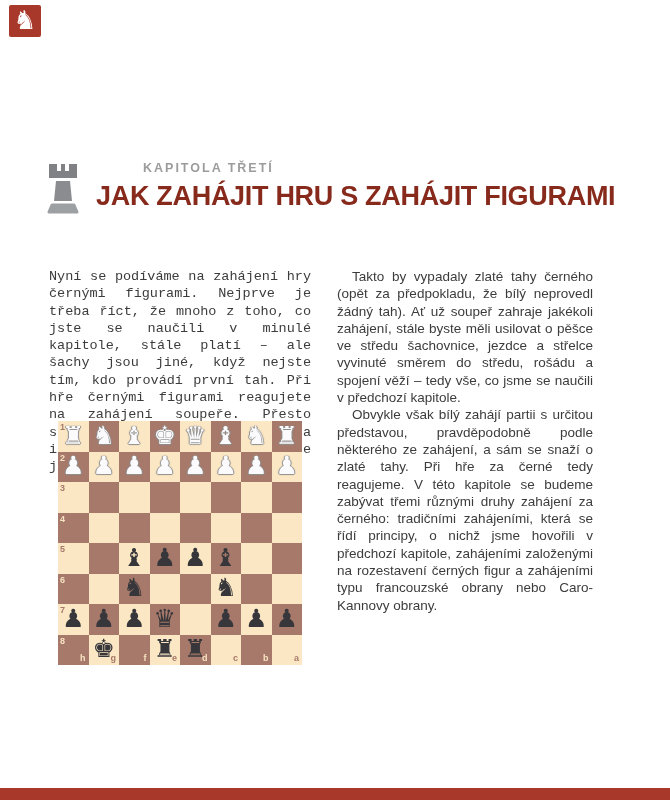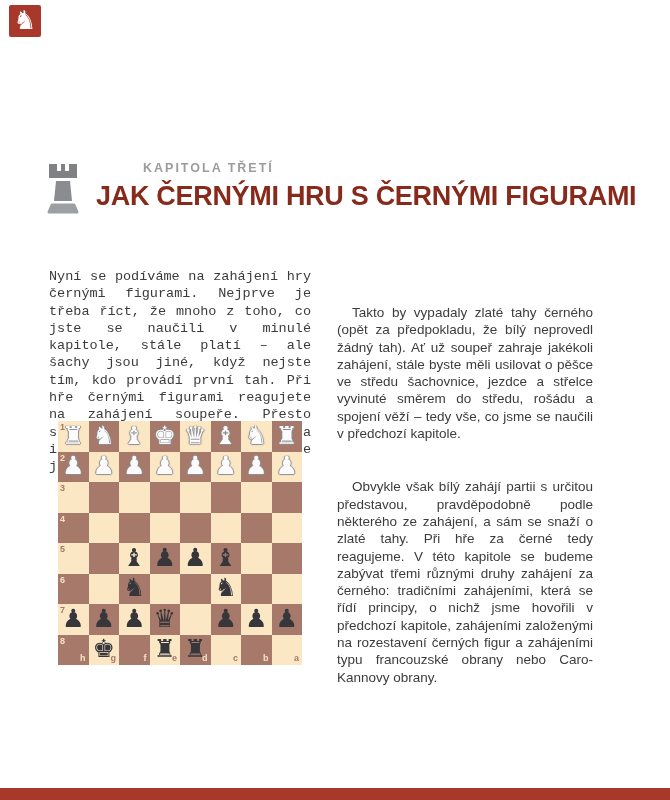--- a/index.html
+++ b/index.html
@@ -46,21 +46,21 @@
   
   .col { position: absolute; top: 268px; }
   .col p {
     margin: 0;
     font-size: 13.5px; line-height: 17.3px;
     color: #3c3c3c;
     text-align: justify;
   }
   .col-left  { left: 49px;  width: 262px; font-family: Liberation Mono, monospace; }
   .col-right { left: 337px; width: 256px; }
-  .col-right p { text-indent: 15px; margin-top: 36px; }
+  .col-right p { text-indent: 15px; }
 
   
   .board {
     position: absolute; left: 58px; top: 421px;
     width: 244px; height: 244px;
     display: grid;
     grid-template-columns: repeat(8, 30.5px);
     grid-template-rows: repeat(8, 30.5px);
   }
   .cell { position: relative; display: flex; align-items: center; justify-content: center; }
@@ -104,21 +104,21 @@
   <div class="header">
     <span class="rook-wrap">
       <svg width="34" height="54" viewBox="0 0 34 54" xmlns="http://www.w3.org/2000/svg">
         <path d="M3 1 h8 v7 h4 v-7 h4 v7 h4 v-7 h8 v14 h-28 z" fill="#7f8184"></path>
         <path d="M10 18 L24 18 L26 38 L8 38 Z" fill="#8a8c8f"></path>
         <path d="M6 42 L28 42 L31 49 L3 49 Z" fill="#9da0a2" stroke="#9da0a2" stroke-width="3" stroke-linejoin="round"></path>
       </svg>
     </span>
     <div class="header-text">
       <div class="kicker">KAPITOLA TŘETÍ</div>
-      <h1 class="title">JAK ČERNÝMI HRU S ČERNÝMI FIGURAMI</h1>
+      <h1 class="title">JAK ZAHÁJIT HRU S ZAHÁJIT FIGURAMI</h1>
     </div>
   </div>
 
   <div class="col col-left">
     <p>Nyní se podíváme na zahájení hry černými figurami. Nejprve je třeba říct, že mnoho z toho, co jste se naučili v minulé kapitole, stále platí – ale šachy jsou jiné, když nejste tím, kdo provádí první tah. Při hře černými figurami reagujete na zahájení soupeře. Přesto stále usilujete o zlaté tahy, a i když jste o tah pozadu, můžete jich získat mnoho.</p>
   </div>
 
   <div class="board">
       <div class="cell light">
         <span class="sq-label rank-label">1</span>

